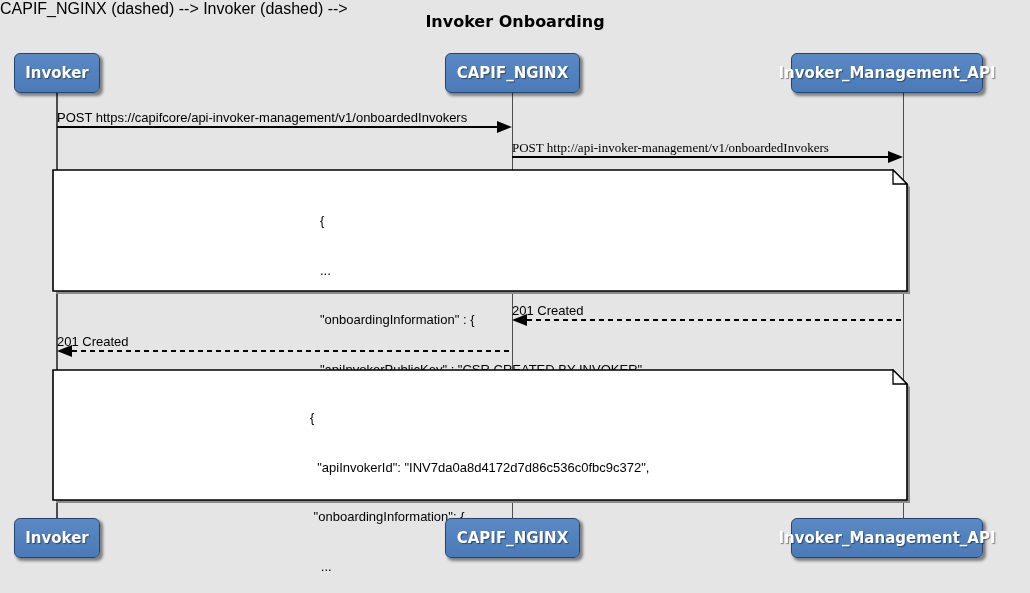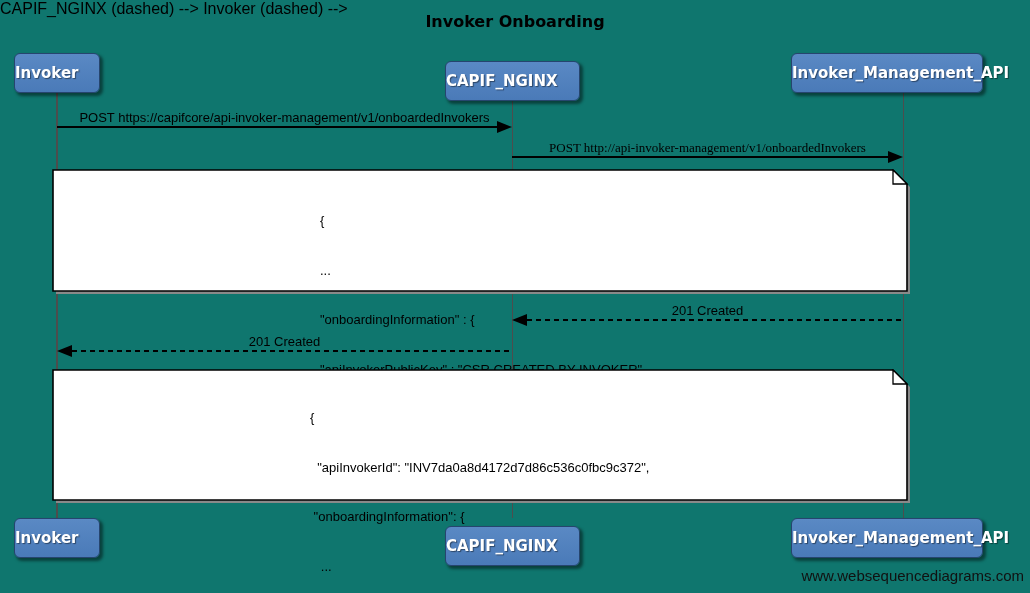--- a/index.html
+++ b/index.html
@@ -1,46 +1,46 @@
 <!DOCTYPE html>
 <html><head>
 <meta charset="utf-8">
 <style>
   html,body { margin:0; padding:0; background:#fff; }
   #canvas {
-    position:relative; width:1030px; height:593px; background:#0f766e;
+    position:relative; width:1030px; height:593px; background:#e5e5e5;
     font-family:"Liberation Sans", sans-serif; overflow:hidden;
   }
   .title {
     position:absolute; top:12px; left:0; width:100%; text-align:center;
     font-weight:bold; font-size:16px; color:#000;
     font-family:"DejaVu Sans", sans-serif;
   }
   .actor {
     position:absolute; box-sizing:border-box; height:40px;
     border:1.5px solid #26456e; border-radius:6px;
     background:linear-gradient(180deg,#5a89c4,#4a7ab8);
     color:#fff; font-weight:bold; font-size:15px;
-    display:flex; align-items:center; 
+    display:flex; align-items:center; justify-content:center;
     box-shadow:2.5px 2.5px 3px rgba(0,0,0,.45);
     text-shadow:1px 1px 1px rgba(0,0,0,.45);
     z-index:4; font-family:"DejaVu Sans", sans-serif;
   }
   .row-top .actor, .actor.top { top:53px; }
   .actor.bottom { top:518px; }
   .a1 { left:14px;  width:86px;  }
-  .a2 { left:445px; width:135px;margin-top:8px; }
+  .a2 { left:445px; width:135px; }
   .a3 { left:791px; width:192px; }
   .lifeline {
     position:absolute; top:93px; height:425px; width:1.5px;
     background:#4d4d4d; z-index:1;
   }
   .ll1 { left:56px; } .ll2 { left:511.5px; } .ll3 { left:902.5px; }
   .msg-label {
-    position:absolute; text-align:center; font-size:13px; color:#000;
+    position:absolute; font-size:13px; color:#000;
     z-index:2; height:16px; line-height:16px;
   }
   .msg-line { position:absolute; height:2px; background:#000; z-index:2; }
   .msg-line.dashed {
     background:repeating-linear-gradient(to right,#000 0 5px,transparent 5px 9px);
   }
   .head { position:absolute; width:0; height:0; z-index:2;
     border-top:6px solid transparent; border-bottom:6px solid transparent; }
   .head.right { border-left:15px solid #000; }
   .head.left  { border-right:15px solid #000; }
@@ -136,15 +136,14 @@
   <div class="actor bottom a1">
     <span>Invoker</span>
   </div>
   <div class="actor bottom a2">
     <span>CAPIF_NGINX</span>
   </div>
   <div class="actor bottom a3">
     <span>Invoker_Management_API</span>
   </div>
 
-  <div class="watermark">www.websequencediagrams.com</div>
 
 </div>
 
 </body></html>

